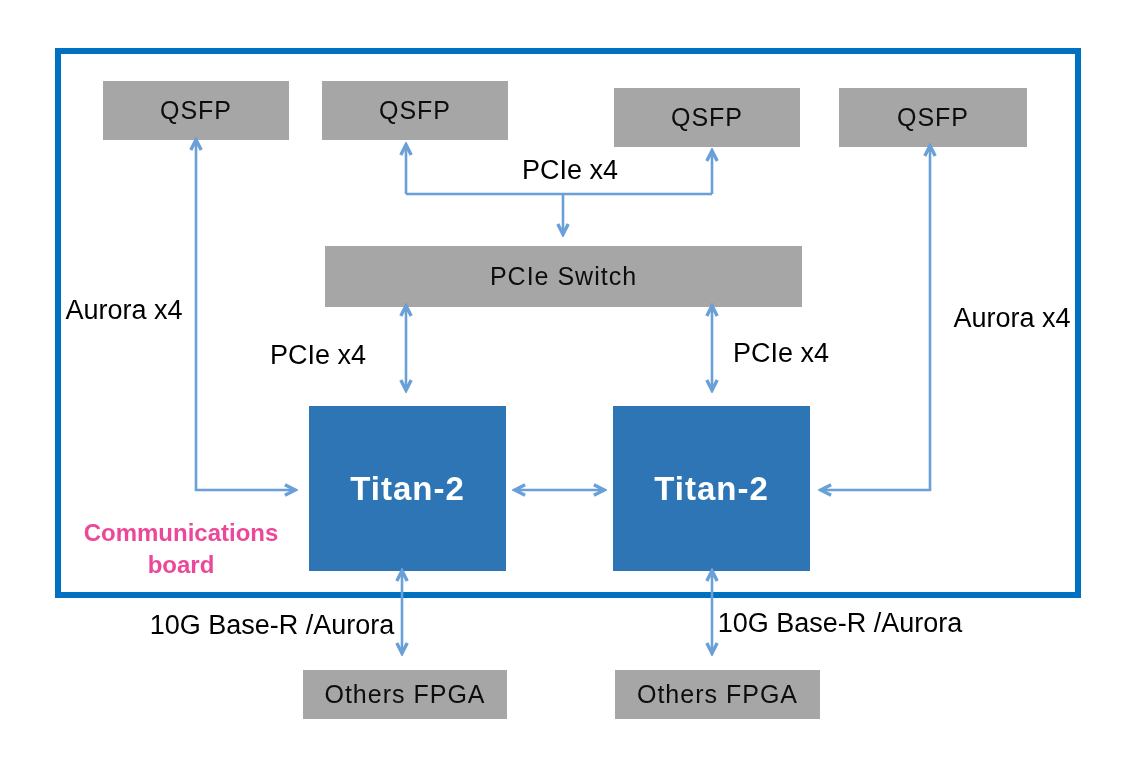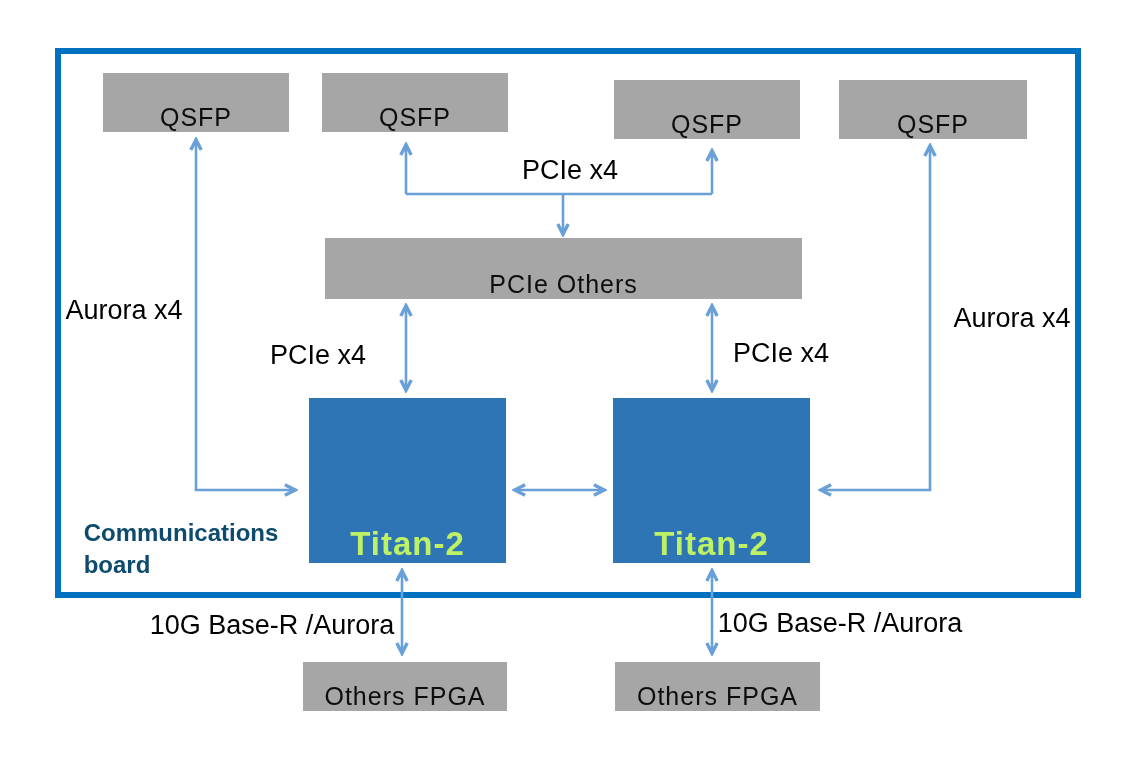--- a/index.html
+++ b/index.html
@@ -15,53 +15,55 @@
     position:absolute;
     left:55px; top:48px; width:1026px; height:550px;
     box-sizing:border-box;
     border:6px solid #0070c0;
     background:transparent;
     z-index:1;
   }
   
   .block {
     position:absolute;
-    display:flex; align-items:flex-end; justify-content:center;
+    display:flex; align-items:center; justify-content:center;
     box-sizing:border-box;
     z-index:2;
     letter-spacing:1px;
+    margin-top:8px;
   }
   .gray-block {
     background:#a6a6a6;
     color:#0d0d0d;
     font-size:25px;
   }
   .blue-block {
     background:#2e75b6;
-    color:#bef264;
+    color:#ffffff;
     font-size:33px;
     font-weight:bold;
   }
   
   .conn-label {
     position:absolute;
     font-size:27px;
     color:#000000;
     white-space:nowrap;
     transform:translateX(-50%);
     z-index:4;
   }
   #board-caption {
     position:absolute;
     left:181px; top:517px;
     transform:translateX(-50%);
+    text-align:center;
     font-size:24px;
     font-weight:bold;
     line-height:32px;
-    color:#0c4a6e;
+    color:#ec4899;
     white-space:pre-line;
     z-index:4;
   }
   #arrows {
     position:absolute; left:0; top:0;
     z-index:3;
     pointer-events:none;
   }
   #arrows path { fill:none; stroke:#69a0d7; stroke-width:2.6px; }
 </style>
@@ -104,21 +106,21 @@
     <span>QSFP</span>
   </div>
   <div class="block gray-block" style="left:614px; top:80px; width:186px; height:59px;">
     <span>QSFP</span>
   </div>
   <div class="block gray-block" style="left:839px; top:80px; width:188px; height:59px;">
     <span>QSFP</span>
   </div>
 
   <div class="block gray-block" style="left:325px; top:238px; width:477px; height:61px;">
-    <span>PCIe Others</span>
+    <span>PCIe Switch</span>
   </div>
 
   <div class="block blue-block" style="left:309px; top:398px; width:197px; height:165px;">
     <span>Titan-2</span>
   </div>
   <div class="block blue-block" style="left:613px; top:398px; width:197px; height:165px;">
     <span>Titan-2</span>
   </div>
 
   <div class="block gray-block" style="left:303px; top:662px; width:204px; height:49px;">

